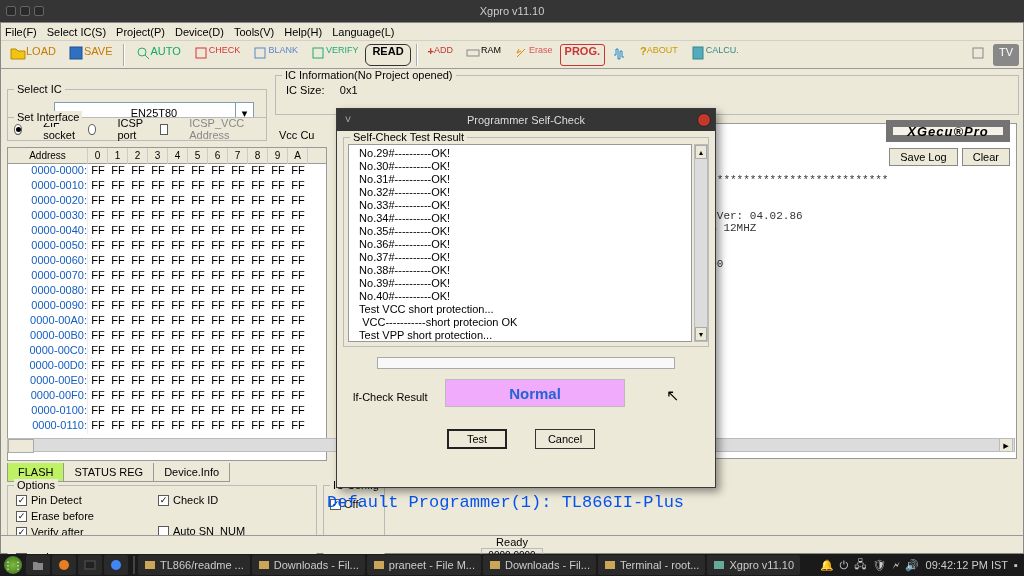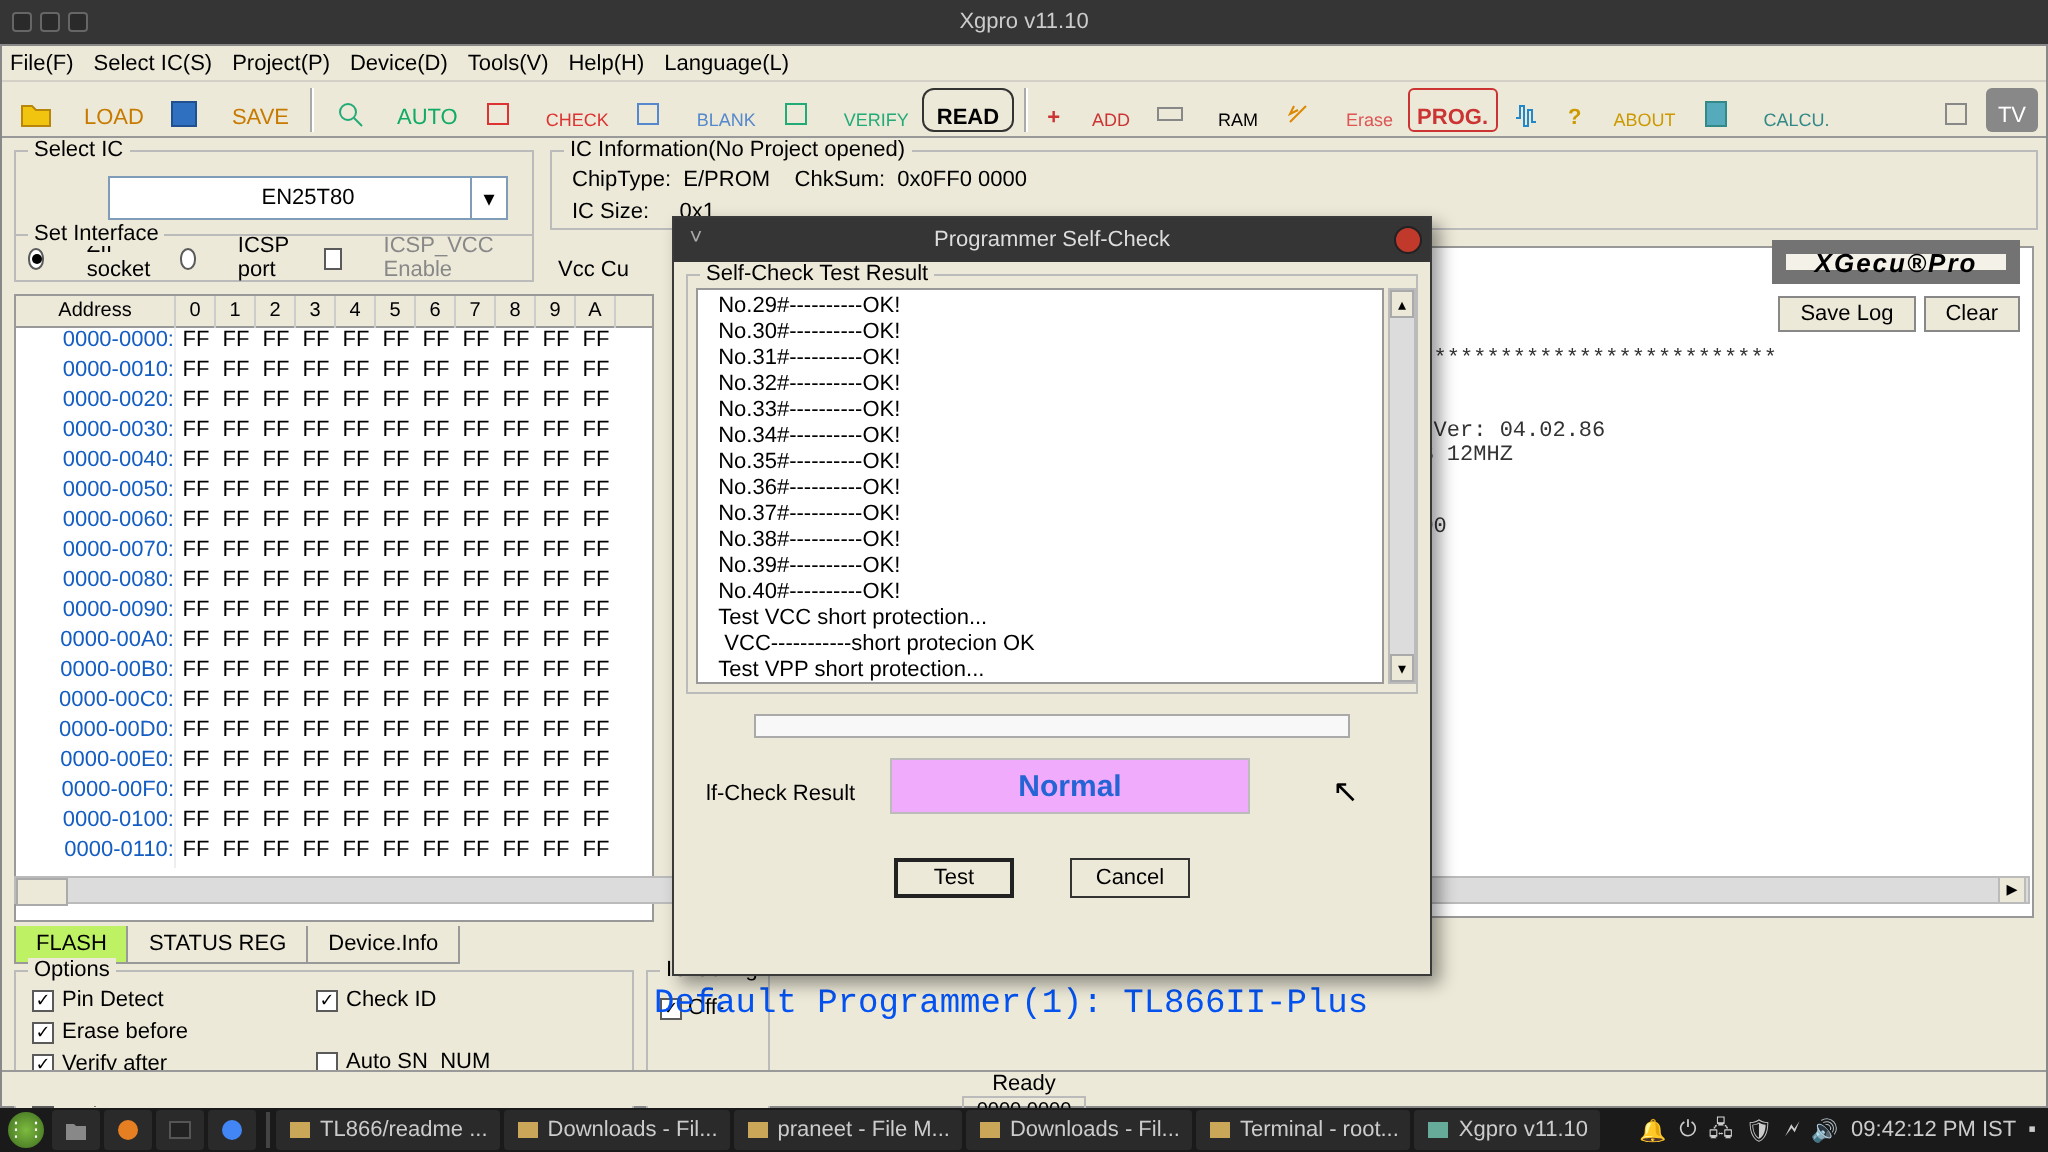--- a/index.html
+++ b/index.html
@@ -4,28 +4,28 @@
 <style>
 * { margin:0; padding:0; box-sizing:border-box; font-family: Tahoma, Arial, sans-serif; font-size:11px; }
 body { width:1024px; height:576px; background:#1a1a1a; overflow:hidden; position:relative; }
 .titlebar { height:22px; background:#353535; color:#ccc; display:flex; align-items:center; justify-content:center; font-size:12px; }
 .titlebar .wbtn { position:absolute; left:6px; display:flex; gap:4px; }
 .titlebar .wbtn span { width:10px; height:10px; border:1px solid #666; border-radius:2px; display:inline-block; background:#2a2a2a; }
 .appwin { position:absolute; left:0; top:22px; width:1024px; height:532px; background:#ece9d8; border:1px solid #888; }
 .menubar { height:18px; background:#ece9d8; border-bottom:1px solid #d4d0c8; display:flex; align-items:center; padding-left:4px; gap:10px; }
 .menubar span { color:#000; }
 .toolbar { height:28px; background:#ece9d8; border-bottom:1px solid #999; display:flex; align-items:center; padding:0 4px; gap:2px; }
-.tbtn { height:22px; padding:0 4px; display:flex; align-items:flex-end; gap:16px; border:1px solid transparent; font-size:10px; }
+.tbtn { height:22px; padding:0 4px; display:flex; align-items:flex-start; gap:0; border:1px solid transparent; font-size:10px; }
 .tbtn svg { width:16px; height:16px; }
 .tbtn.read { border:1px solid #333; border-radius:6px; padding:0 6px; font-weight:bold; }
 .tsep { width:2px; height:22px; border-left:1px solid #aaa; border-right:1px solid #fff; margin:0 3px; }
 .mainarea { position:relative; height:465px; }
 .groupbox { position:absolute; border:1px solid #bbb; background:#ece9d8; padding:4px 6px 6px 6px; }
 .groupbox > legend, .gbtitle { position:absolute; top:-7px; left:6px; background:#ece9d8; padding:0 3px; font-size:11px; }
-.selic { left:6px; top:6px; width:260px; height:50px; }
+.selic { left:6px; top:20px; width:260px; height:50px; }
 .selic .cmb { position:absolute; left:46px; top:12px; width:200px; height:22px; border:1px solid #7f9db9; background:#fff; display:flex; align-items:center; justify-content:center; }
 .selic .cmb .dd { position:absolute; right:0; top:0; width:18px; height:100%; border-left:1px solid #7f9db9; display:flex; align-items:center; justify-content:center; }
 .setif { left:6px; top:48px; width:260px; height:24px; display:flex; align-items:center; gap:10px; padding-top:6px; }
 .radiolike { display:flex; align-items:center; gap:21px; }
 .radiodot { width:11px; height:11px; border:1px solid #5a5a5a; border-radius:50%; display:inline-flex; align-items:center; justify-content:center; background:#fff; }
 .radiodot.checked::after { content:""; width:5px; height:5px; background:#000; border-radius:50%; }
 .cblike { width:11px; height:11px; border:1px solid #5a5a5a; display:inline-flex; align-items:center; justify-content:center; background:#fff; }
 .cblike.checked::after { content:"✓"; font-size:9px; line-height:1; }
 .disabled { color:#888; }
 .icinfo { left:274px; top:6px; width:744px; height:40px; }
@@ -207,27 +207,26 @@
       <div class="radiolike">
           <span class="radiodot checked"></span>
           <span>ZIF socket</span>
         </div>
       <div class="radiolike">
           <span class="radiodot"></span>
           <span>ICSP port</span>
         </div>
       <div class="radiolike disabled">
           <span class="cblike"></span>
-          <span>ICSP_VCC Enable</span>
+          <span>ICSP_VCC Address</span>
         </div>
     </div>
 
     <div class="groupbox icinfo">
       <div class="gbtitle">IC Information(No Project opened)</div>
-      <div class="row"><span>ChipType:</span>&nbsp;&nbsp;<span>E/PROM</span>&nbsp;&nbsp;&nbsp;&nbsp;<span>ChkSum:</span>&nbsp;&nbsp;<span>0x0FF0 0000</span></div>
       <div class="row"><span>IC Size:</span>&nbsp;&nbsp;&nbsp;&nbsp;&nbsp;<span>0x1</span></div>
     </div>
     <div style="position:absolute;left:278px;top:60px;font-size:11px">Vcc Cu</div>
 
     <div class="hexpanel">
       <div class="hexhead">
         <div class="cell addrcell">Address</div>
         <div id="hexcols" style="display:flex">
             <div class="cell bcell">0</div>
             <div class="cell bcell">1</div>

